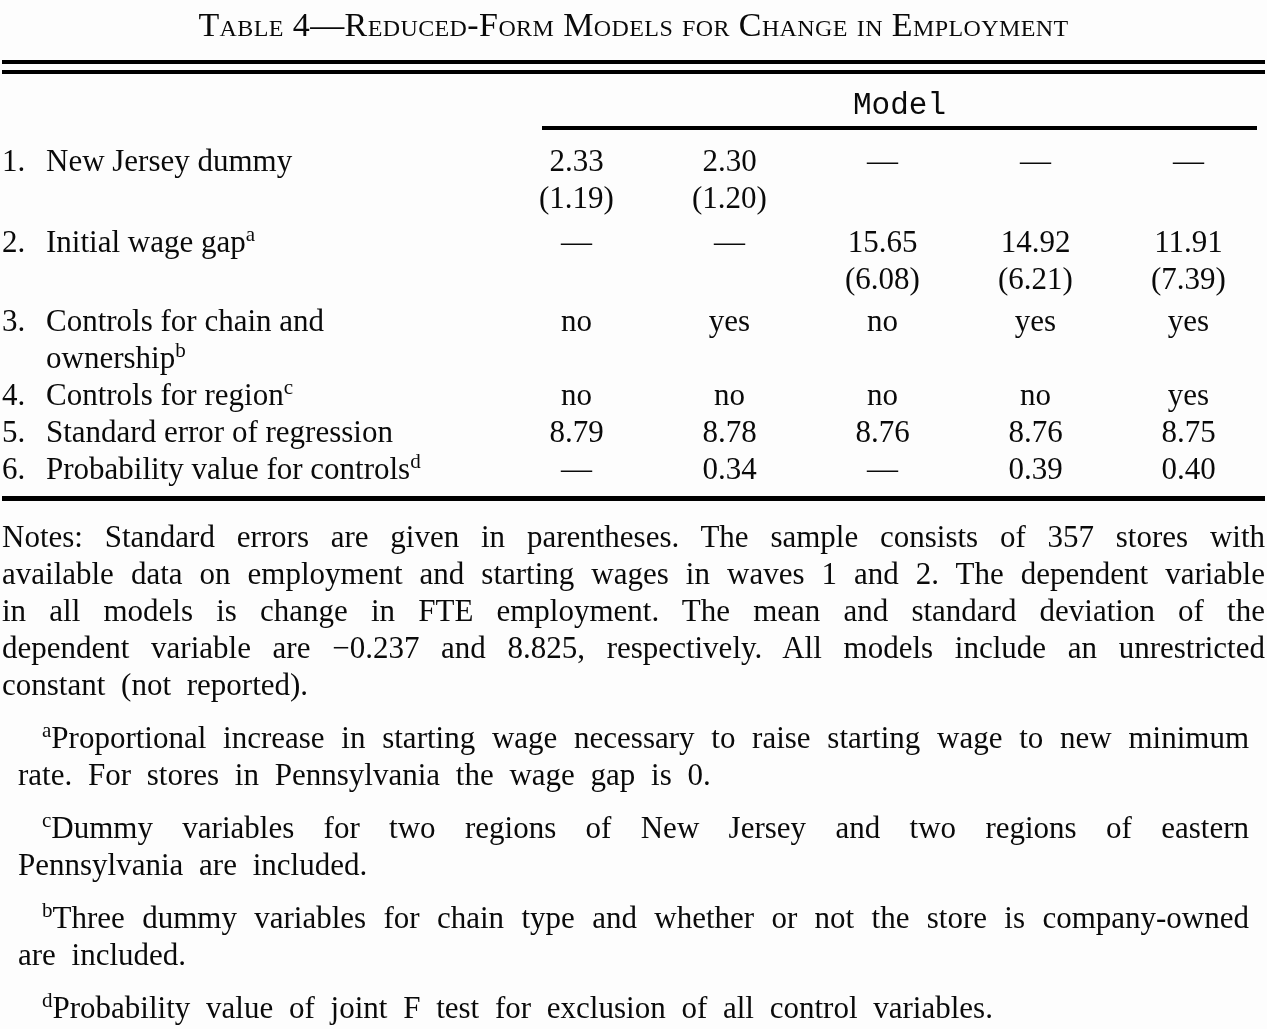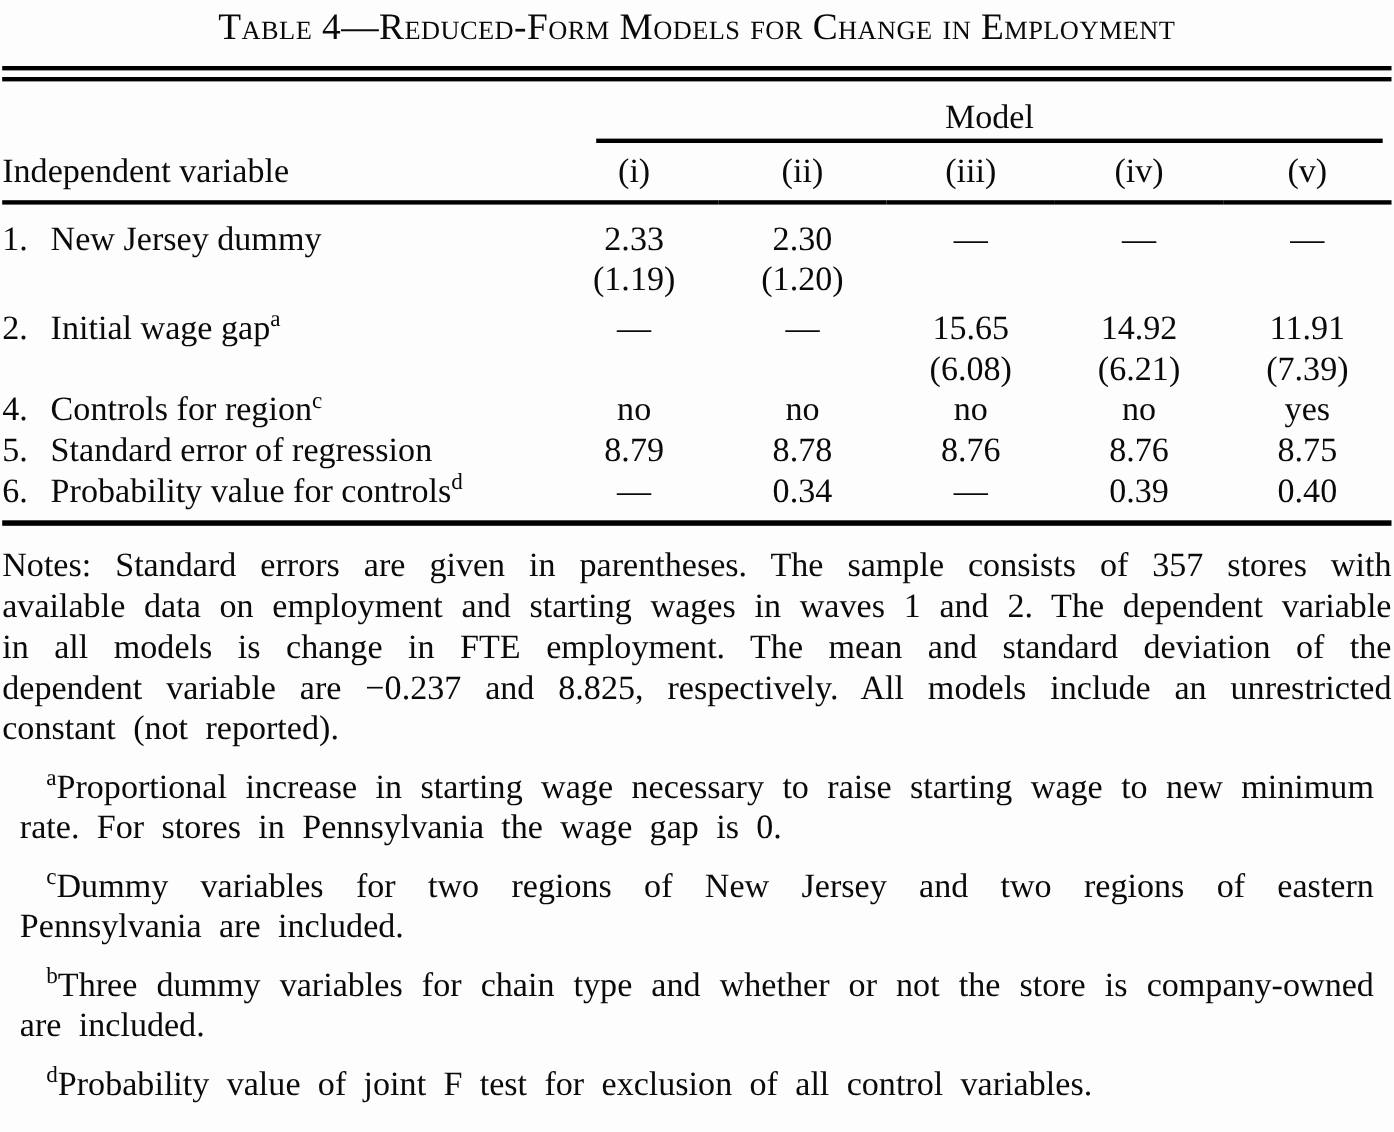--- a/index.html
+++ b/index.html
@@ -34,20 +34,21 @@
   table.tbl { width: 100%; border-collapse: collapse; table-layout: fixed; }
   .c-stub { width: 498px; }
   .tbl td { vertical-align: top; padding: 0; }
 
   .model-row td { padding-top: 13px; }
   .model-span {
     margin: 0 8px 0 42px;
     text-align: center;
     border-bottom: 4px solid #000;
     padding-bottom: 2px;
+    font-family: Liberation Mono, monospace;
   }
 
   .head-row td { vertical-align: bottom; padding: 6px 0 9px; border-bottom: 4px solid #000; }
   .col-head { text-align: center; }
   td.val { text-align: center; }
 
   .stub { padding-left: 2px; }
   .num { display: inline-block; width: 44px; }
   .lbl { display: inline-block; vertical-align: top; max-width: 445px; }
   .lbl2 { display: block; }
@@ -86,28 +87,20 @@
     </colgroup>
 
     <tbody>
         <tr class="model-row">
       <td></td>
       <td colspan="5">
         <div class="model-span">Model</div>
       </td>
     </tr>
 
-    <tr class="head-row">
-      <td class="stub">Independent variable</td>
-      <td class="col-head">(i)</td>
-      <td class="col-head">(ii)</td>
-      <td class="col-head">(iii)</td>
-      <td class="col-head">(iv)</td>
-      <td class="col-head">(v)</td>
-    </tr>
 
     <tr class="r1">
       <td class="stub"><span class="num">1.</span><span class="lbl"><span>New Jersey dummy</span></span></td>
       <td class="val">
             <div class="v">2.33</div>
             <div class="s">(1.19)</div>
           </td>
       <td class="val">
             <div class="v">2.30</div>
             <div class="s">(1.20)</div>
@@ -143,20 +136,38 @@
       <td class="val">
             <div class="v">14.92</div>
             <div class="s">(6.21)</div>
           </td>
       <td class="val">
             <div class="v">11.91</div>
             <div class="s">(7.39)</div>
           </td>
     </tr>
 
+    <tr class="r3">
+      <td class="stub"><span class="num">3.</span><span class="lbl"><span>Controls for chain and</span><span class="lbl2"><span>ownership</span><sup>b</sup></span></span></td>
+      <td class="val">
+            <div class="v">no</div>
+          </td>
+      <td class="val">
+            <div class="v">yes</div>
+          </td>
+      <td class="val">
+            <div class="v">no</div>
+          </td>
+      <td class="val">
+            <div class="v">yes</div>
+          </td>
+      <td class="val">
+            <div class="v">yes</div>
+          </td>
+    </tr>
 
     <tr class="r4">
       <td class="stub"><span class="num">4.</span><span class="lbl"><span>Controls for region</span><sup>c</sup></span></td>
       <td class="val">
             <div class="v">no</div>
           </td>
       <td class="val">
             <div class="v">no</div>
           </td>
       <td class="val">

